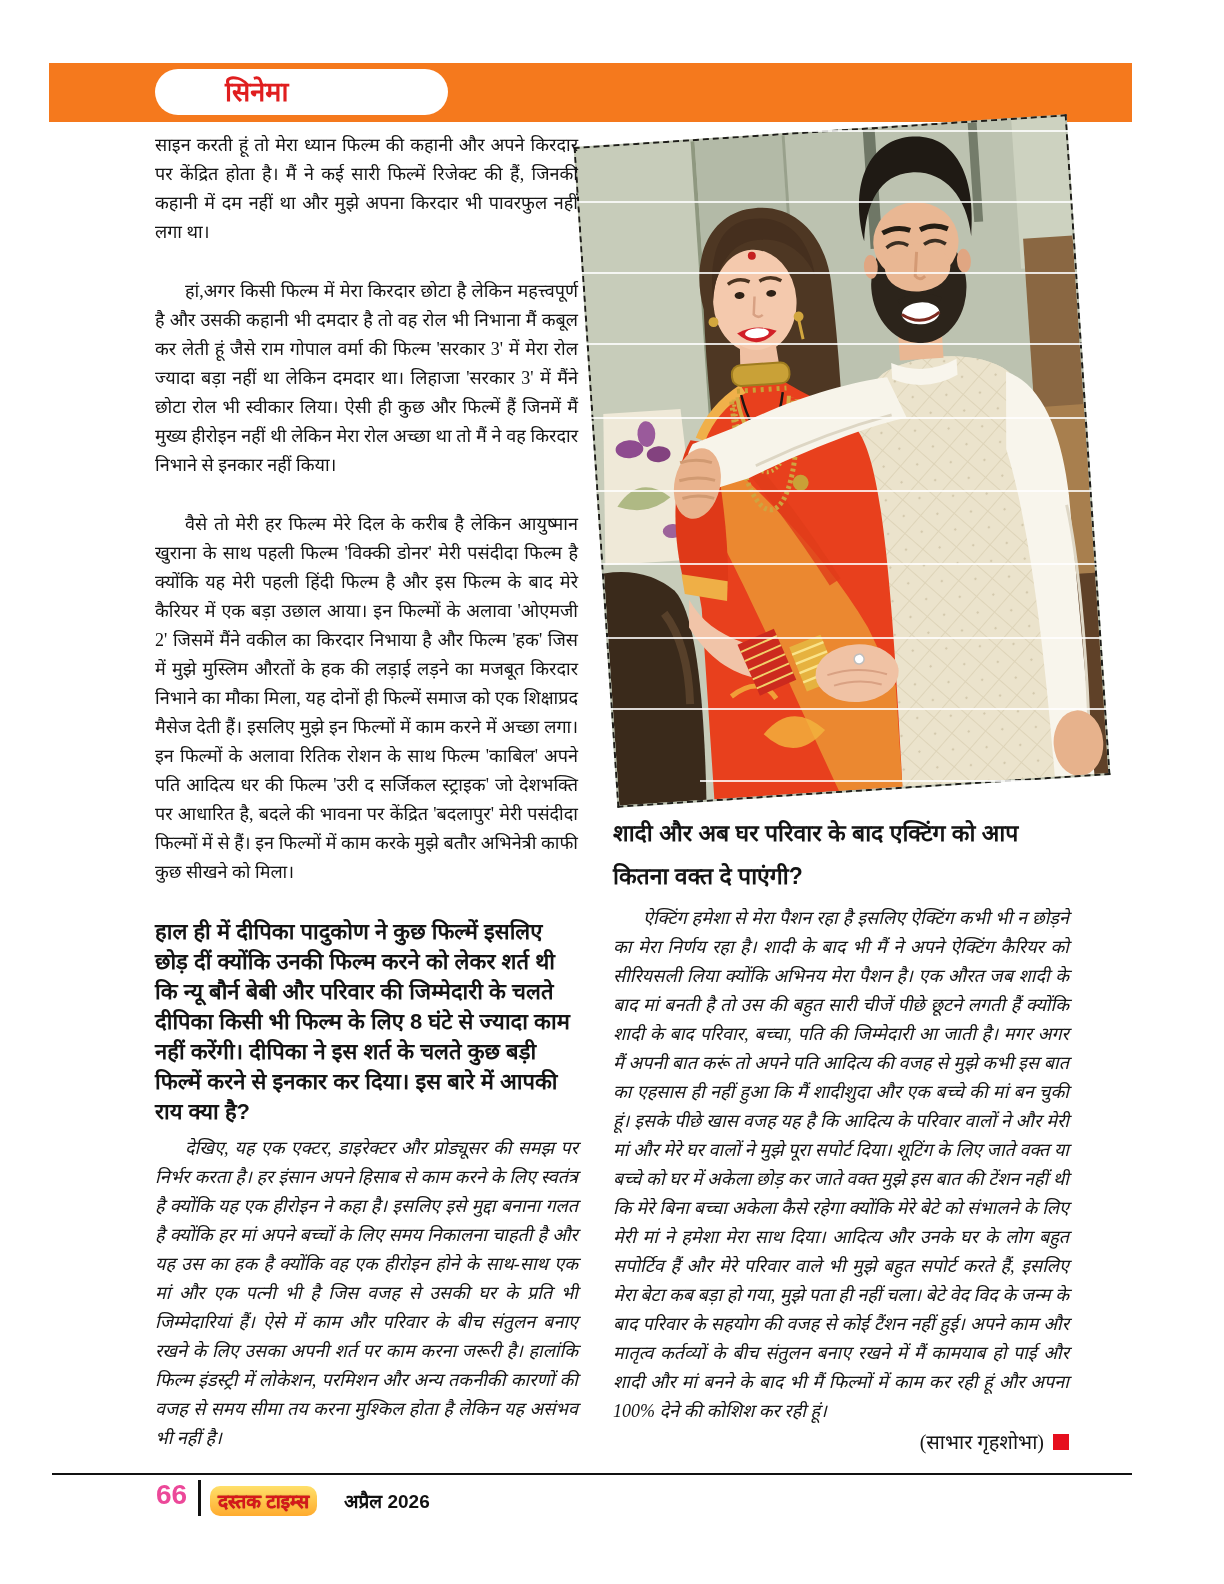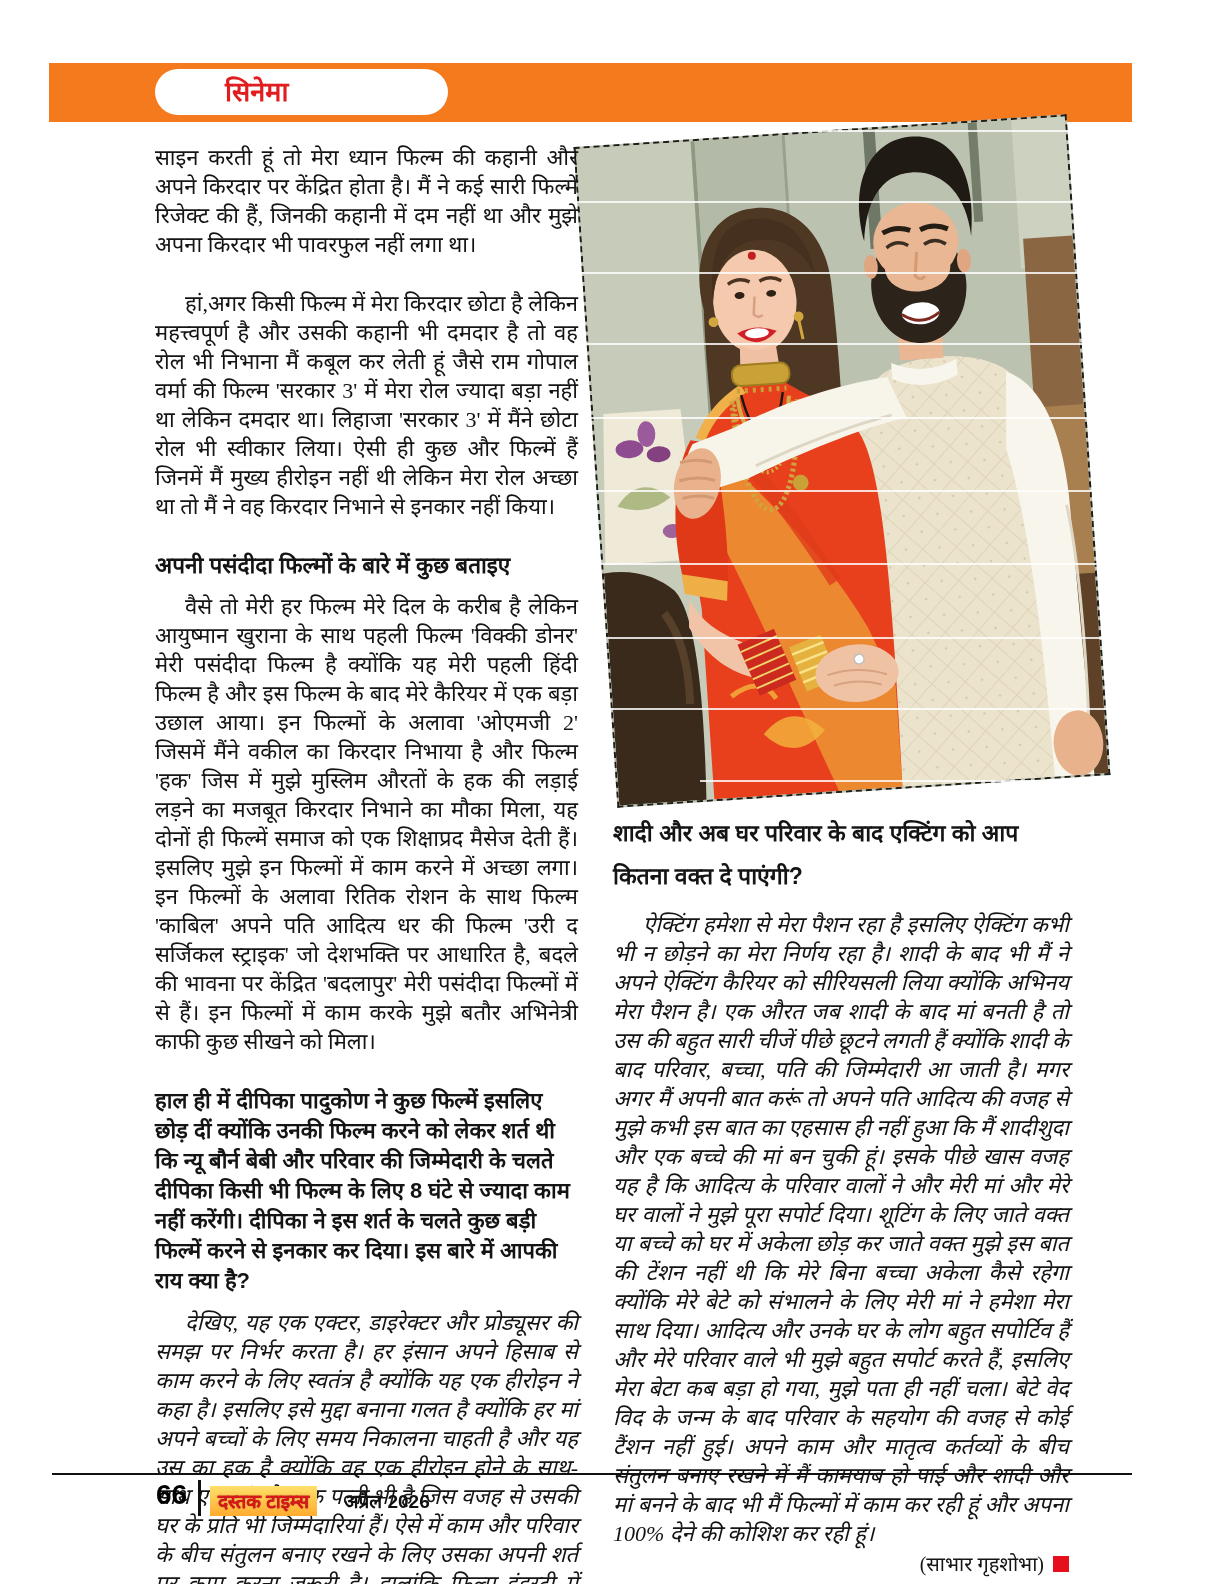--- a/index.html
+++ b/index.html
@@ -16,43 +16,43 @@
   .photo{position:absolute;left:595px;top:130px;width:494px;height:662px;
          transform:rotate(-3.8deg);border:2px dashed #1e1d1a;box-sizing:border-box;
          background:#bcc2b0;z-index:1;}
   .photo svg{display:block;width:100%;height:100%;}
   .scanline{position:absolute;left:575px;width:532px;height:2px;background:rgba(255,255,255,0.82);z-index:2;}
 
   
   .col{position:absolute;z-index:3;text-align:justify;}
   .col-left{left:155px;top:131px;width:423px;}
   .col-right{left:613px;top:812px;width:456px;}
-  .body-p{font-size:22px;line-height:29px;margin:12px 0 30px 0;}
+  .body-p{font-size:18px;line-height:29px;margin:0 0 30px 0;}
   .body-p.tight{margin-bottom:0;font-style:italic;}
   .indent{text-indent:30px;}
   .sec-h{font-family:"Liberation Sans","DejaVu Sans",sans-serif;
          font-weight:bold;font-size:22.5px;line-height:29px;margin:0 0 5px 0;text-align:left;}
   .q-head{font-family:"Liberation Sans","DejaVu Sans",sans-serif;
           font-weight:bold;font-size:22px;line-height:30px;margin:16px 0 7px 0;text-align:left;}
   .r-head{font-family:"Liberation Sans","DejaVu Sans",sans-serif;
           font-weight:bold;font-size:23px;line-height:43px;margin:0 0 6px 0;text-align:left;}
   .attribution{font-size:20px;font-weight:normal;text-align:right;margin:2px 0 0 0;}
   .endmark{display:inline-block;width:16px;height:16px;background:#e60f1e;margin-left:9px;vertical-align:-1px;}
 
   
   .footer-rule{position:absolute;left:52px;top:1473px;width:1168px;height:2px;background:#111;z-index:3;}
   .footer{position:absolute;left:52px;top:1478px;width:1168px;height:50px;z-index:3;}
   .page-num{position:absolute;left:104px;top:1px;font-family:"Liberation Sans","DejaVu Sans",sans-serif;
-            font-weight:bold;font-size:28px;color:#000000;}
+            font-weight:bold;font-size:28px;color:#ec4899;}
   .footer-div{position:absolute;left:146px;top:2px;width:3px;height:36px;background:#111;}
   .footer-logo{position:absolute;left:158px;top:8px;padding:2px 8px;
                background:linear-gradient(180deg,#ffe06a,#ffab2e);
                color:#d6181b;font-weight:bold;font-size:19px;
                font-family:"Liberation Sans","DejaVu Sans",sans-serif;
-               text-shadow:0 0 1px #8a0e0e;}
+               text-shadow:0 0 1px #8a0e0e;border-radius:10px;}
   .footer-issue{position:absolute;left:292px;top:10px;font-weight:bold;font-size:19px;
                 font-family:"Liberation Sans","DejaVu Sans",sans-serif;color:#111;text-align:center;}
 </style>
 </head>
 <body>
 
 <div class="page">
 
   <div class="header-bar">
     <div class="header-pill">
@@ -193,21 +193,20 @@
   <div class="scanline" style="top:563px;"></div>
   <div class="scanline" style="top:637px;"></div>
   <div class="scanline" style="top:708px;"></div>
   <div class="scanline" style="top:780px;left:700px;width:407px;"></div>
 
   <div class="col col-left">
     <p class="body-p">साइन करती हूं तो मेरा ध्यान फिल्म की कहानी और अपने किरदार पर केंद्रित होता है। मैं ने कई सारी फिल्में रिजेक्ट की हैं, जिनकी कहानी में दम नहीं था और मुझे अपना किरदार भी पावरफुल नहीं लगा था।</p>
 
     <p class="body-p indent">हां,अगर किसी फिल्म में मेरा किरदार छोटा है लेकिन महत्त्वपूर्ण है और उसकी कहानी भी दमदार है तो वह रोल भी निभाना मैं कबूल कर लेती हूं जैसे राम गोपाल वर्मा की फिल्म 'सरकार 3' में मेरा रोल ज्यादा बड़ा नहीं था लेकिन दमदार था। लिहाजा 'सरकार 3' में मैंने छोटा रोल भी स्वीकार लिया। ऐसी ही कुछ और फिल्में हैं जिनमें मैं मुख्य हीरोइन नहीं थी लेकिन मेरा रोल अच्छा था तो मैं ने वह किरदार निभाने से इनकार नहीं किया।</p>
 
-    <h2 class="sec-h">अपनी पसंदीदा फिल्मों के बारे में कुछ बताइए</h2>
     <p class="body-p indent">वैसे तो मेरी हर फिल्म मेरे दिल के करीब है लेकिन आयुष्मान खुराना के साथ पहली फिल्म 'विक्की डोनर' मेरी पसंदीदा फिल्म है क्योंकि यह मेरी पहली हिंदी फिल्म है और इस फिल्म के बाद मेरे कैरियर में एक बड़ा उछाल आया। इन फिल्मों के अलावा 'ओएमजी 2' जिसमें मैंने वकील का किरदार निभाया है और फिल्म 'हक' जिस में मुझे मुस्लिम औरतों के हक की लड़ाई लड़ने का मजबूत किरदार निभाने का मौका मिला, यह दोनों ही फिल्में समाज को एक शिक्षाप्रद मैसेज देती हैं। इसलिए मुझे इन फिल्मों में काम करने में अच्छा लगा। इन फिल्मों के अलावा रितिक रोशन के साथ फिल्म 'काबिल' अपने पति आदित्य धर की फिल्म 'उरी द सर्जिकल स्ट्राइक' जो देशभक्ति पर आधारित है, बदले की भावना पर केंद्रित 'बदलापुर' मेरी पसंदीदा फिल्मों में से हैं। इन फिल्मों में काम करके मुझे बतौर अभिनेत्री काफी कुछ सीखने को मिला।</p>
 
     <h2 class="q-head">हाल ही में दीपिका पादुकोण ने कुछ फिल्में इसलिए छोड़ दीं क्योंकि उनकी फिल्म करने को लेकर शर्त थी कि न्यू बौर्न बेबी और परिवार की जिम्मेदारी के चलते दीपिका किसी भी फिल्म के लिए 8 घंटे से ज्यादा काम नहीं करेंगी। दीपिका ने इस शर्त के चलते कुछ बड़ी फिल्में करने से इनकार कर दिया। इस बारे में आपकी राय क्या है?</h2>
     <p class="body-p tight indent">देखिए, यह एक एक्टर, डाइरेक्टर और प्रोड्यूसर की समझ पर निर्भर करता है। हर इंसान अपने हिसाब से काम करने के लिए स्वतंत्र है क्योंकि यह एक हीरोइन ने कहा है। इसलिए इसे मुद्दा बनाना गलत है क्योंकि हर मां अपने बच्चों के लिए समय निकालना चाहती है और यह उस का हक है क्योंकि वह एक हीरोइन होने के साथ-साथ एक मां और एक पत्नी भी है जिस वजह से उसकी घर के प्रति भी जिम्मेदारियां हैं। ऐसे में काम और परिवार के बीच संतुलन बनाए रखने के लिए उसका अपनी शर्त पर काम करना जरूरी है। हालांकि फिल्म इंडस्ट्री में लोकेशन, परमिशन और अन्य तकनीकी कारणों की वजह से समय सीमा तय करना मुश्किल होता है लेकिन यह असंभव भी नहीं है।</p>
   </div>
 
   <div class="col col-right">
     <h2 class="r-head">शादी और अब घर परिवार के बाद एक्टिंग को आप कितना वक्त दे पाएंगी?</h2>
     <p class="body-p tight indent">ऐक्टिंग हमेशा से मेरा पैशन रहा है इसलिए ऐक्टिंग कभी भी न छोड़ने का मेरा निर्णय रहा है। शादी के बाद भी मैं ने अपने ऐक्टिंग कैरियर को सीरियसली लिया क्योंकि अभिनय मेरा पैशन है। एक औरत जब शादी के बाद मां बनती है तो उस की बहुत सारी चीजें पीछे छूटने लगती हैं क्योंकि शादी के बाद परिवार, बच्चा, पति की जिम्मेदारी आ जाती है। मगर अगर मैं अपनी बात करूं तो अपने पति आदित्य की वजह से मुझे कभी इस बात का एहसास ही नहीं हुआ कि मैं शादीशुदा और एक बच्चे की मां बन चुकी हूं। इसके पीछे खास वजह यह है कि आदित्य के परिवार वालों ने और मेरी मां और मेरे घर वालों ने मुझे पूरा सपोर्ट दिया। शूटिंग के लिए जाते वक्त या बच्चे को घर में अकेला छोड़ कर जाते वक्त मुझे इस बात की टेंशन नहीं थी कि मेरे बिना बच्चा अकेला कैसे रहेगा क्योंकि मेरे बेटे को संभालने के लिए मेरी मां ने हमेशा मेरा साथ दिया। आदित्य और उनके घर के लोग बहुत सपोर्टिव हैं और मेरे परिवार वाले भी मुझे बहुत सपोर्ट करते हैं, इसलिए मेरा बेटा कब बड़ा हो गया, मुझे पता ही नहीं चला। बेटे वेद विद के जन्म के बाद परिवार के सहयोग की वजह से कोई टैंशन नहीं हुई। अपने काम और मातृत्व कर्तव्यों के बीच संतुलन बनाए रखने में मैं कामयाब हो पाई और शादी और मां बनने के बाद भी मैं फिल्मों में काम कर रही हूं और अपना 100% देने की कोशिश कर रही हूं।</p>
     <p class="attribution"><span>(साभार गृहशोभा)</span><span class="endmark"></span></p>

